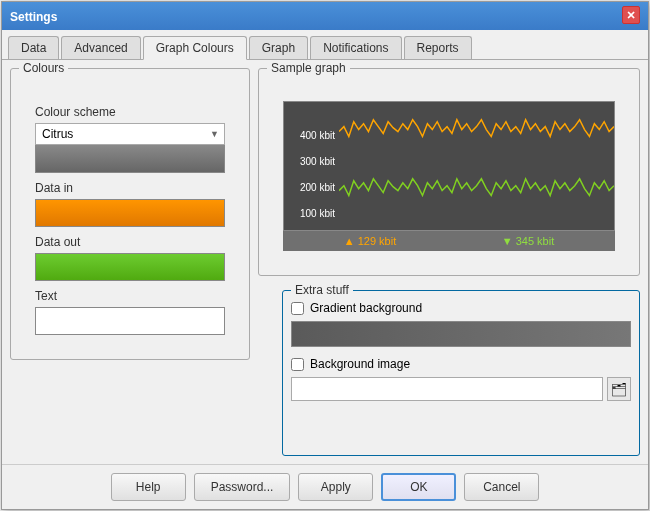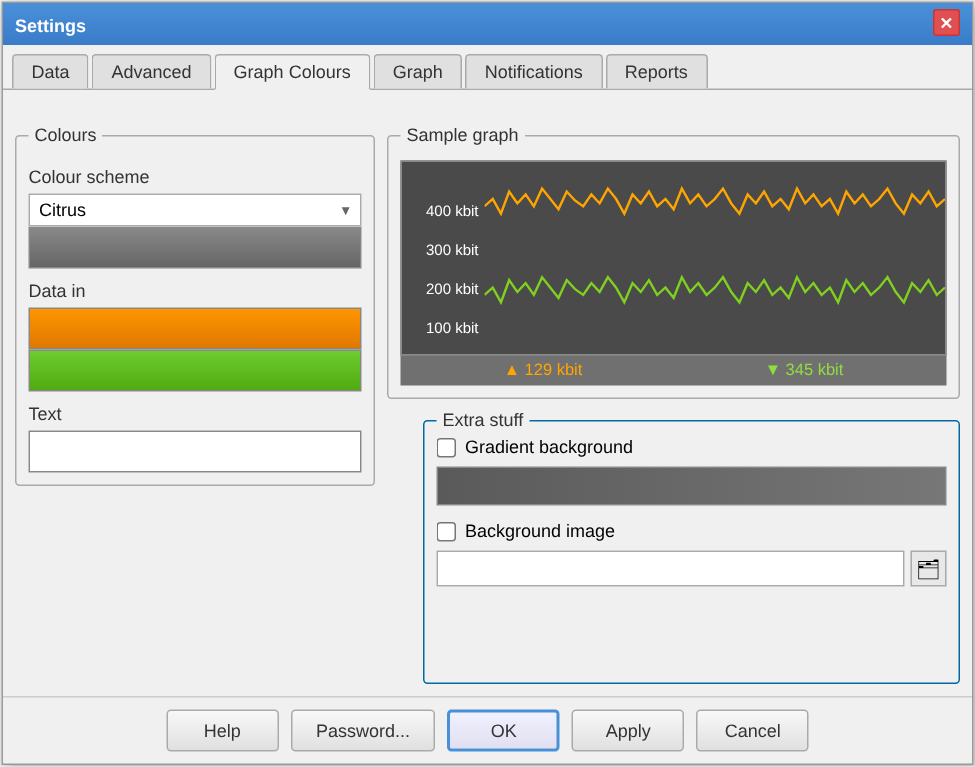--- a/index.html
+++ b/index.html
@@ -83,24 +83,23 @@
     }
     .right-panel {
       flex: 1;
       display: flex;
       flex-direction: column;
       gap: 8px;
     }
     .group-box {
       border: 1px solid #aaa;
       border-radius: 3px;
-      padding: 8px;
+      padding: 24px;
       margin-bottom: 6px;
       position: relative;
-      margin-top: 22px;
     }
     .group-box-title {
       position: absolute;
       top: -8px;
       left: 8px;
       background: #f0f0f0;
       padding: 0 4px;
       font-size: 12px;
       color: #333;
     }
@@ -297,20 +296,21 @@
             <option>Dark</option>
             <option>Custom</option>
           </select>
         </div>
 
         <div class="colour-swatch swatch-gray"></div>
 
         <div class="field-label">Data in</div>
         <div class="colour-swatch swatch-orange"></div>
 
+        <div class="field-label">Data out</div>
         <div class="colour-swatch swatch-green"></div>
 
         <div class="field-label">Text</div>
         <div class="colour-swatch swatch-white"></div>
       </div>
     </div>
 
     <div class="right-panel">
 
       <div class="group-box">
@@ -360,17 +360,17 @@
             <span>🗂</span>
           </div>
         </div>
       </div>
     </div>
   </div>
 
   <div class="footer">
     <button class="btn">Help</button>
     <button class="btn">Password...</button>
+    <button class="btn">Apply</button>
     <button class="btn btn-ok">OK</button>
-    <button class="btn">Apply</button>
     <button class="btn">Cancel</button>
   </div>
 </div>
 
 </body></html>

